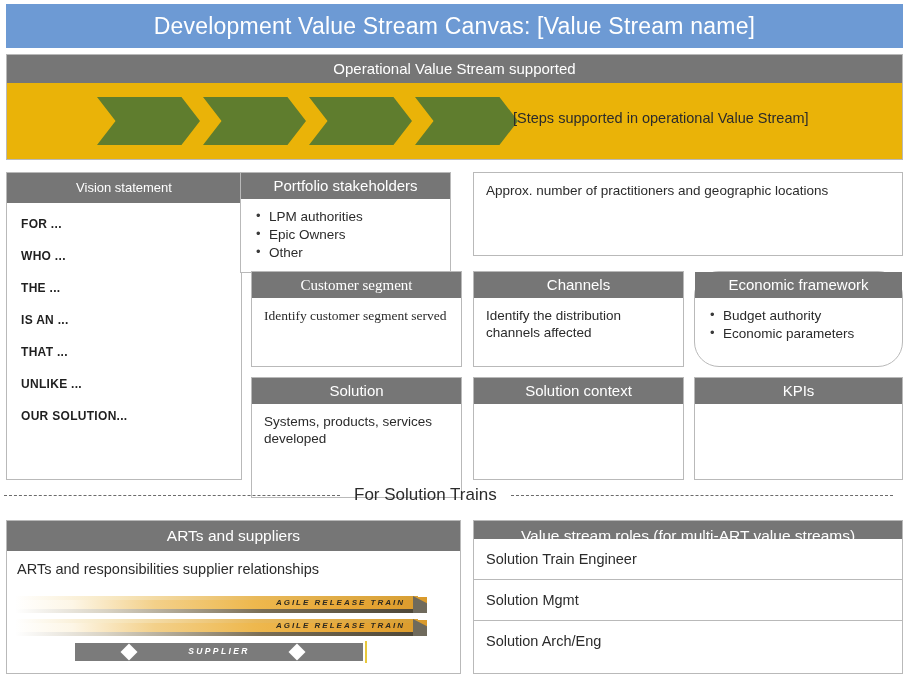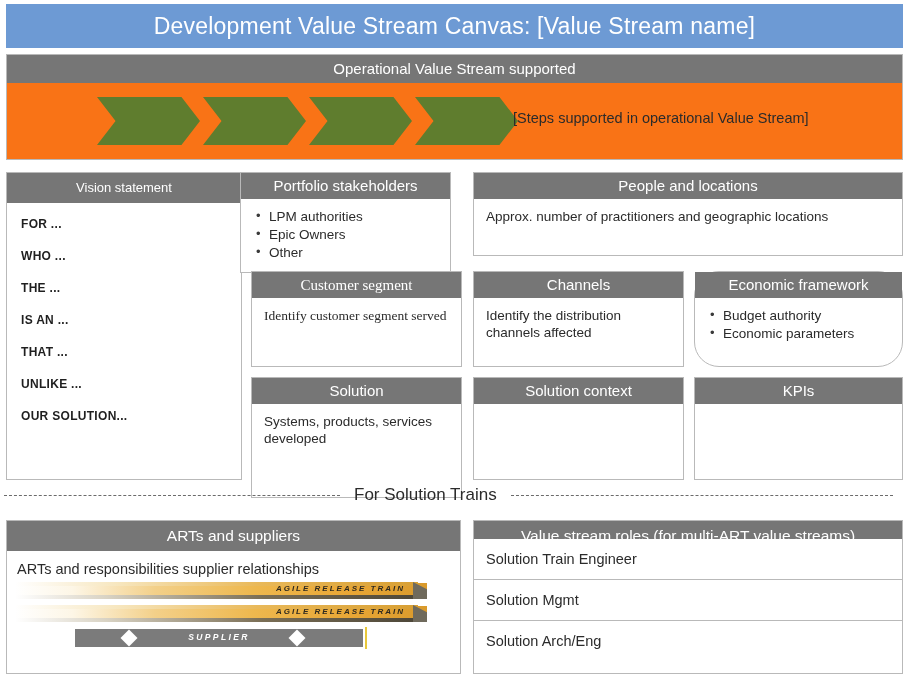--- a/index.html
+++ b/index.html
@@ -14,21 +14,21 @@
   .card-bd ul{margin:0;padding:0 0 0 16px;list-style:none;}
   .card-bd li{position:relative;padding-left:0;margin:0 0 1px 0;line-height:17px;}
   .card-bd li:before{content:"\2022";position:absolute;left:-13px;top:-1px;font-size:13px;color:#3a3a3a;}
 
   
   .title-bar{position:absolute;left:6px;top:4px;width:897px;height:44px;background:#6d9ad4;
              display:flex;align-items:center;justify-content:center;}
   .title-bar span{color:#ffffff;font-size:23px;letter-spacing:.2px;white-space:nowrap;}
 
   
-  .ovs{position:absolute;left:6px;top:54px;width:897px;height:106px;border:1px solid #b9b9b9;box-sizing:border-box;background:#f97316;}
+  .ovs{position:absolute;left:6px;top:54px;width:897px;height:106px;border:1px solid #b9b9b9;box-sizing:border-box;background:#eab308;}
   .ovs-hd{background:#767676;color:#fff;height:28px;line-height:28px;text-align:center;font-size:15px;}
   .ovs-bd{position:relative;height:76px;}
   .chev-row{position:absolute;left:90px;top:14px;display:flex;gap:3px;}
   .chev{width:103px;height:48px;background:#5f7d2e;
         clip-path:polygon(0 0, 82% 0, 100% 50%, 82% 100%, 0 100%, 18% 50%);}
   .chev.first{clip-path:polygon(0 0, 82% 0, 100% 50%, 82% 100%, 0 100%, 18% 50%);}
   .ovs-note{position:absolute;left:506px;top:27px;font-size:14.5px;color:#2b2b2b;white-space:nowrap;}
 
   
   #vision{left:6px;top:172px;width:236px;height:308px;}
@@ -50,21 +50,21 @@
   .divider{position:absolute;left:0;top:482px;width:909px;height:26px;display:flex;align-items:center;}
   .dash{flex:0 0 auto;height:0;border-top:1px dashed #6b6b6b;}
   .dash.left{width:336px;margin-left:4px;}
   .dash.right{width:382px;}
   .divider .dv-label{font-size:17px;color:#2b2b2b;padding:0 14px;white-space:nowrap;}
 
   
   #arts{left:6px;top:520px;width:455px;height:154px;}
   #arts .card-hd{height:30px;line-height:30px;font-size:15.5px;}
   .arts-text{padding:9px 0 0 10px;font-size:14.5px;line-height:18px;color:#2b2b2b;}
-  .train-area{position:relative;height:78px;margin-top:0;}
+  .train-area{position:relative;height:78px;margin-top:14px;}
   .train{position:absolute;height:17px;}
   .train .body{position:absolute;inset:0;
       background:linear-gradient(90deg,#ffffff 0%,#fdf6e6 14%,#f3d089 34%,#eeb84e 58%,#e8a635 82%,#d99a2c 100%);
       border-top:1px solid #ffffff;}
   .train .roof{position:absolute;left:0;right:9px;top:0;height:4px;
       background:linear-gradient(90deg,#ffffff 0%,#f7e7c0 25%,#e9b95a 60%,#d89f33 100%);}
   .train .under{position:absolute;left:0;right:0;bottom:0;height:4px;
       background:linear-gradient(90deg,#ffffff 0%,#d9d3c4 22%,#7a6e55 60%,#4a4436 100%);}
   .train .nose{position:absolute;right:0;top:0;width:14px;height:17px;background:#6f6a5c;
       clip-path:polygon(0 0,100% 42%,100% 100%,0 100%);}
@@ -126,21 +126,20 @@
     <div class="card-bd">
       <ul>
         <li>LPM authorities</li>
         <li>Epic Owners</li>
         <li>Other</li>
       </ul>
     </div>
   </div>
 
   <div class="card" id="people">
-    <div class="card-hd">People and locations</div>
     <div class="card-bd">Approx. number of practitioners and geographic locations</div>
   </div>
 
   <div class="card" id="cust">
     <div class="card-hd">Customer  segment</div>
     <div class="card-bd">Identify customer segment served</div>
   </div>
 
   <div class="card" id="chan">
     <div class="card-hd">Channels</div>

